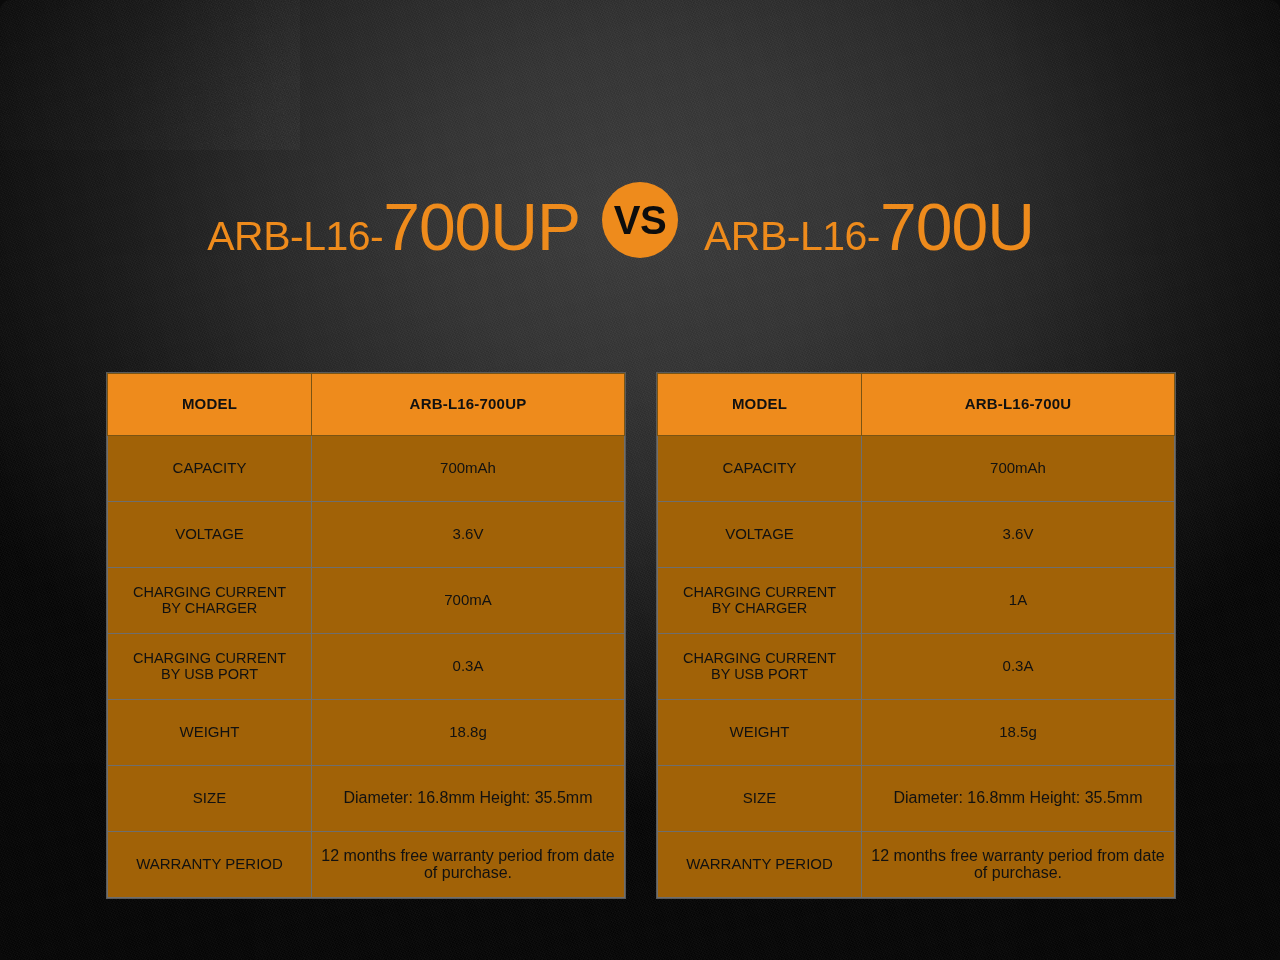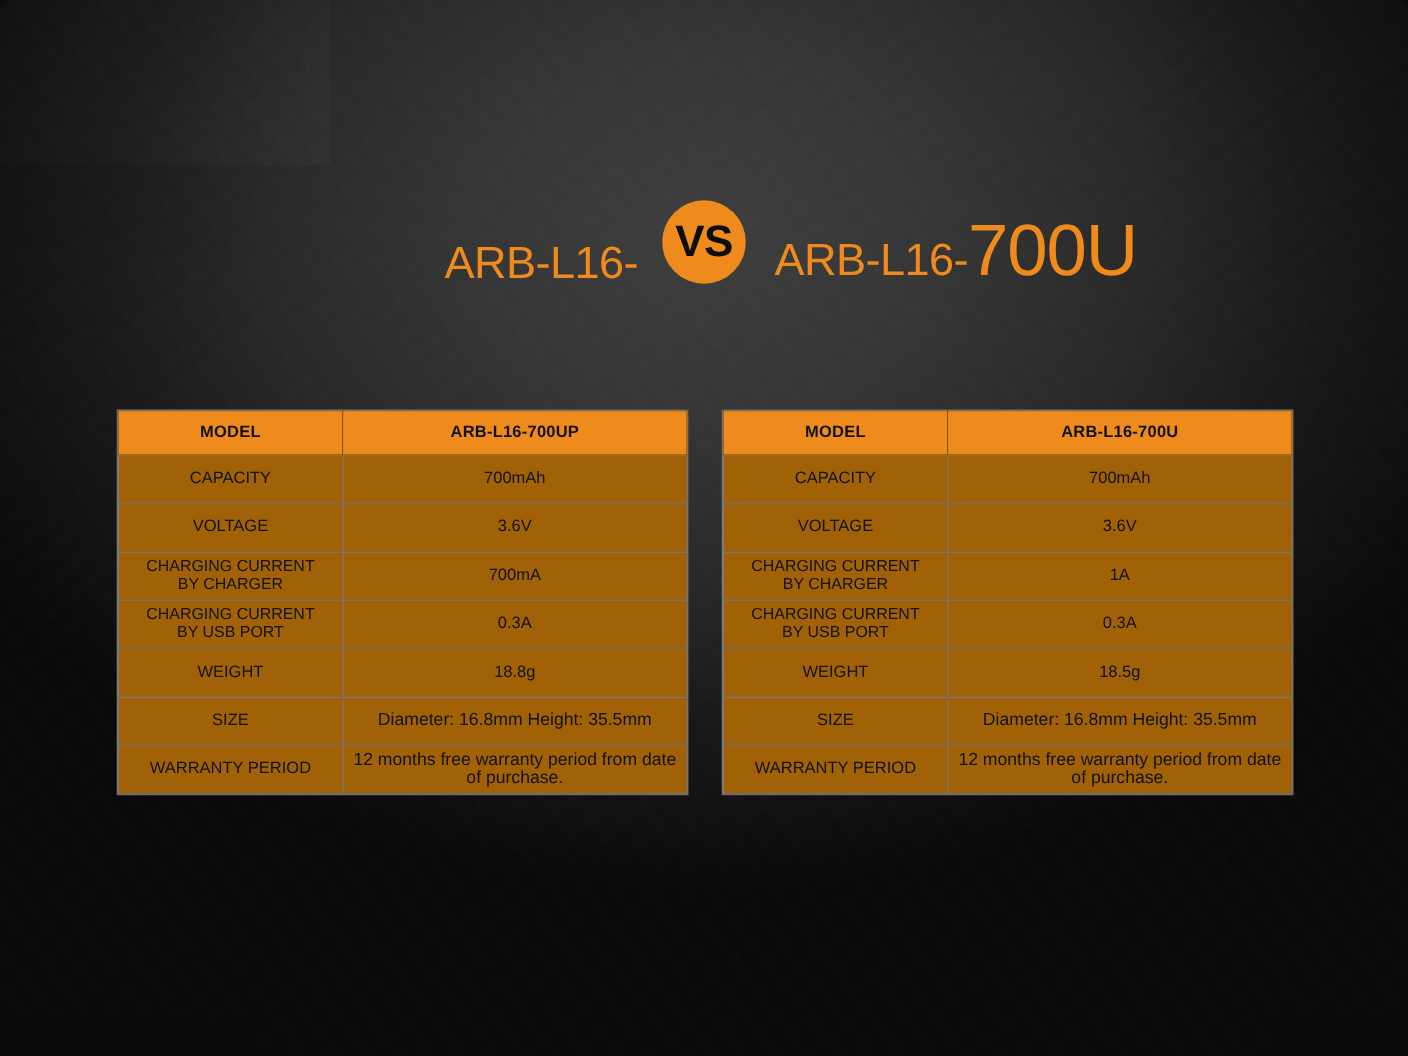--- a/index.html
+++ b/index.html
@@ -114,21 +114,21 @@
 
   .spec-table col.label-col { width: 204px; }
   .spec-table col.value-col { width: 313px; }
 
   .spec-table th,
   .spec-table td {
     border: 1px solid #6e6e6e;
     color: #111111;
     text-align: center;
     vertical-align: middle;
-    padding: 4px 4px;
+    padding: 15px 4px;
     line-height: 1.08;
   }
   .spec-table thead th {
     background: #ee8b1c;
     font-size: 15px;
     font-weight: bold;
     height: 31px;
     letter-spacing: 0.2px;
     border-color: #7a5413;
   }
@@ -159,20 +159,21 @@
       <feColorMatrix type="saturate" values="0"></feColorMatrix>
     </filter>
     <rect width="100%" height="100%" filter="url(#grain)"></rect>
   </svg>
   <div id="noise2"></div>
 
   <div id="title-row">
 
     <div class="model-title" id="title-left">
       <span class="prefix">ARB-L16-</span>
+        <span class="suffix">700UP</span>
     </div>
 
     <div id="vs-badge">
       <span>VS</span>
     </div>
 
     <div class="model-title" id="title-right">
       <span class="prefix">ARB-L16-</span>
         <span class="suffix">700U</span>
     </div>

